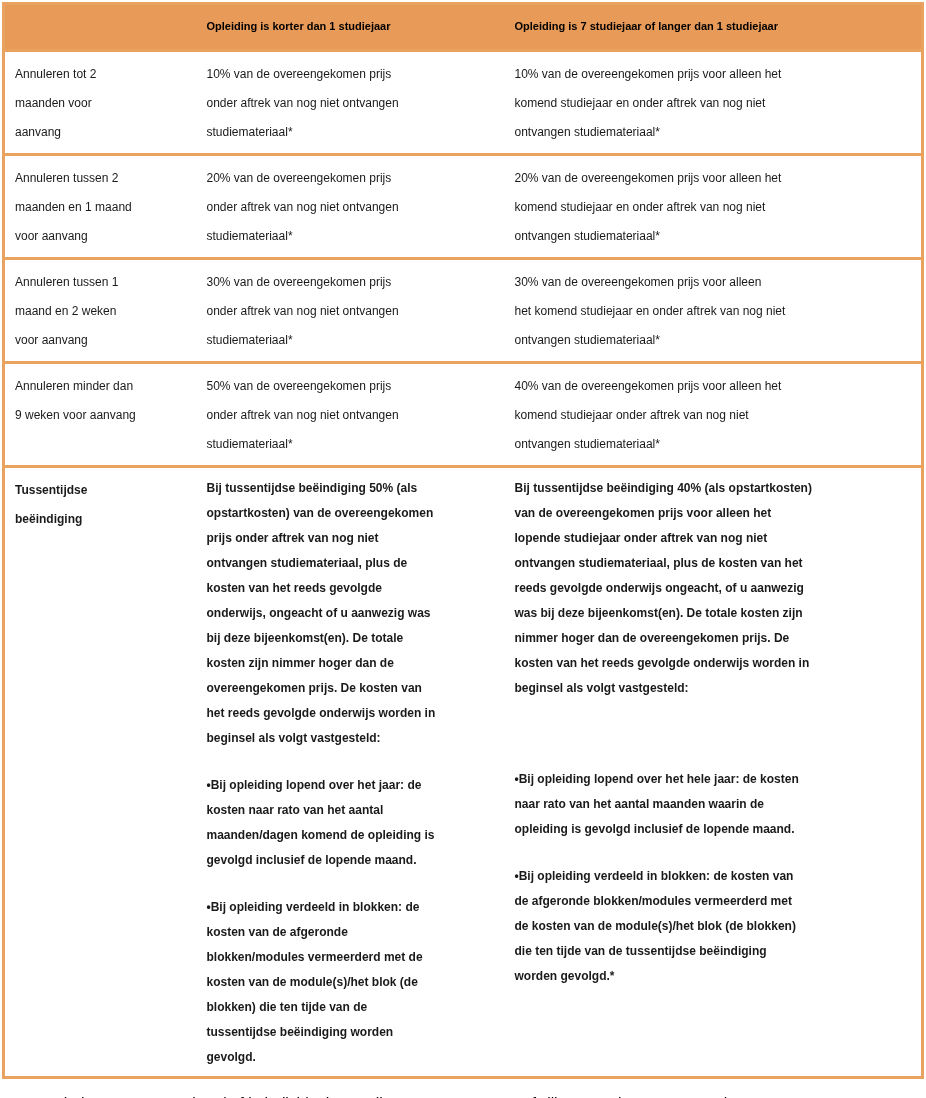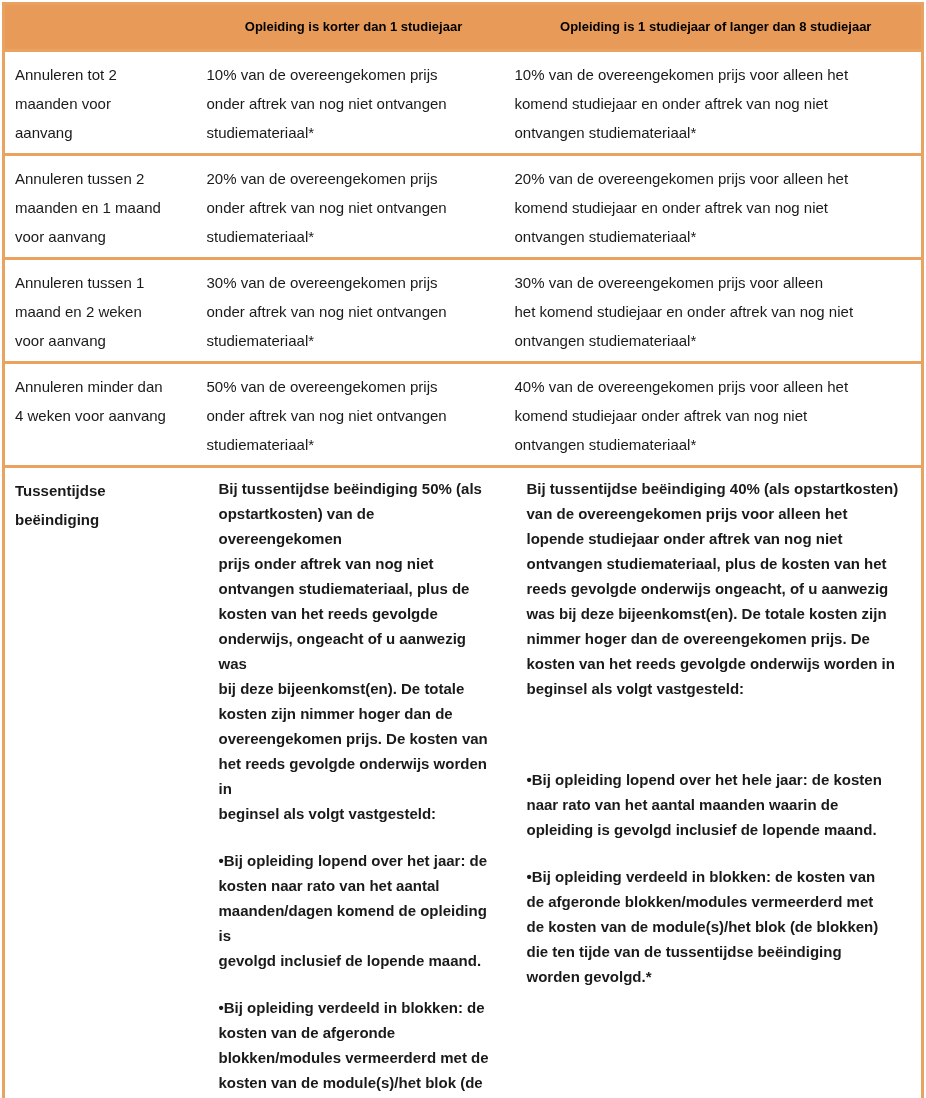--- a/index.html
+++ b/index.html
@@ -15,39 +15,39 @@
   .table-wrap{padding:2px 2px 0 2px;}
   table.refund{
     width:922px;border-collapse:collapse;table-layout:fixed;
     border:3px solid var(--border);
   }
   col.c1{width:193px;}
   col.c2{width:308px;}
   col.c3{width:418px;}
   thead th{
     background:var(--header-bg);
-    text-align:center;vertical-align:middle;
-    font-size:13px;font-weight:700;color:#000;
+    text-align:left;vertical-align:middle;
+    font-size:11px;font-weight:700;color:#000;
     padding:10px 4px 12px 10px;height:22px;
   }
   tbody tr{border-top:3px solid var(--border);}
   tbody td{
     vertical-align:top;
-    font-size:15px;line-height:29px;
+    font-size:12px;line-height:29px;
     padding:8px 6px 6px 10px;
   }
   .t{white-space:pre-line;}
   tr.r1{height:95px;}
   tr.r2{height:98px;}
   tr.r3{height:94px;}
   tr.r4{height:95px;}
   tr.r5{height:611px;font-weight:bold;}
   tr.r5 td{line-height:25px;}
   tr.r5 td.label-cell{line-height:29px;}
-  .para{white-space:pre-line;margin:0 0 22px 12px;}
+  .para{white-space:pre-line;margin:0 0 22px 0;}
   .para.gap-xl{margin-bottom:66px;}
   .para.last{margin-bottom:0;}
   .footnote{
     margin:9px 0 0 6px;width:905px;
     font-size:15.5px;font-style:italic;font-weight:500;
     line-height:30px;white-space:pre-line;color:#000;
   }
 </style>
 </head>
 <body>
@@ -56,21 +56,21 @@
   <table class="refund">
     <colgroup>
         <col class="c1">
         <col class="c2">
         <col class="c3">
       </colgroup>
     <thead>
       <tr>
         <th><span class="t"></span></th>
         <th><span class="t">Opleiding is korter dan 1 studiejaar</span></th>
-        <th><span class="t">Opleiding is 1 studiejaar of langer dan 8 studiejaar</span></th>
+        <th><span class="t">Opleiding is 7 studiejaar of langer dan 1 studiejaar</span></th>
       </tr>
     </thead>
     <tbody>
       <tr class="r1">
         <td class="label-cell"><span class="t">Annuleren tot 2
 maanden voor
 aanvang</span></td>
         <td><span class="t">10% van de overeengekomen prijs
 onder aftrek van nog niet ontvangen
 studiemateriaal*</span></td>
@@ -95,21 +95,21 @@
 voor aanvang</span></td>
         <td><span class="t">30% van de overeengekomen prijs
 onder aftrek van nog niet ontvangen
 studiemateriaal*</span></td>
         <td><span class="t">30% van de overeengekomen prijs voor alleen
 het  komend studiejaar en onder aftrek van nog niet
 ontvangen studiemateriaal*</span></td>
       </tr>
       <tr class="r4">
         <td class="label-cell"><span class="t">Annuleren minder dan
-4 weken voor aanvang</span></td>
+9 weken voor aanvang</span></td>
         <td><span class="t">50% van de overeengekomen prijs
 onder aftrek van nog niet ontvangen
 studiemateriaal*</span></td>
         <td><span class="t">40% van de overeengekomen prijs voor alleen het
 komend studiejaar onder aftrek van nog niet
 ontvangen studiemateriaal*</span></td>
       </tr>
       <tr class="r5">
         <td class="label-cell"><span class="t">Tussentijdse
 beëindiging</span></td>

